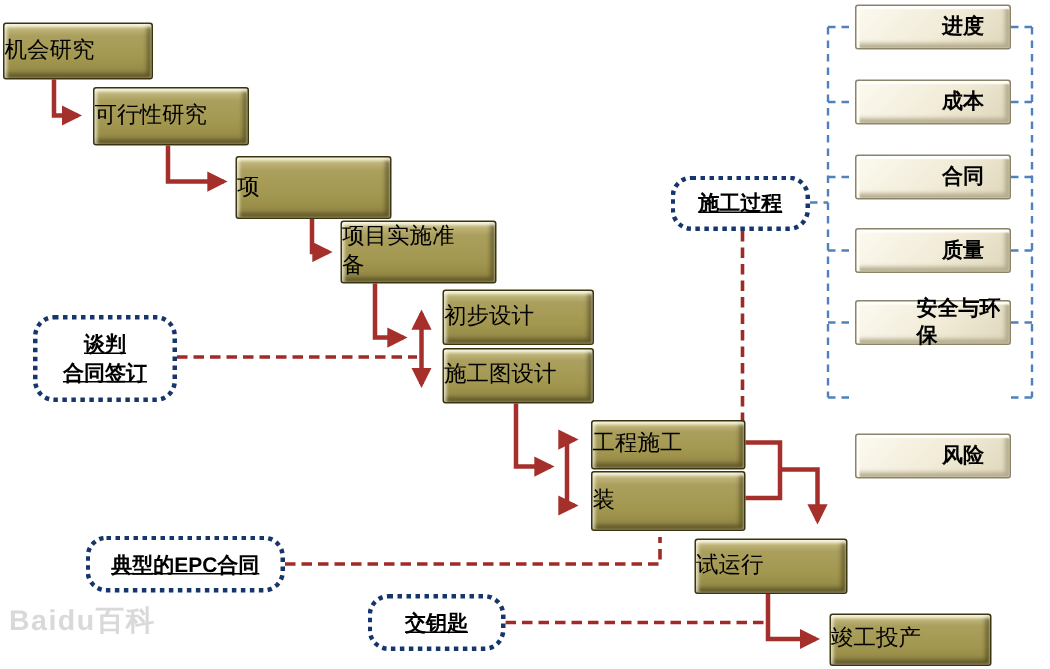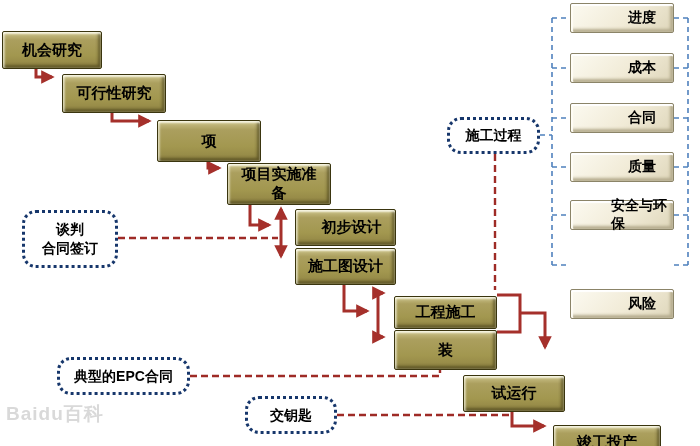--- a/index.html
+++ b/index.html
@@ -1,31 +1,31 @@
 <!DOCTYPE html>
 <html><head>
 <meta charset="utf-8">
 <style>
   html,body{margin:0;padding:0;background:#fff;}
   #stage{position:relative;width:700px;height:446px;background:#ffffff;overflow:hidden;
          font-family:"Liberation Sans","DejaVu Sans",sans-serif;}
-  .fbox{position:absolute;display:flex;flex-direction:column;align-items:center;justify-content:center;
+  .fbox{position:absolute;display:flex;flex-direction:column;align-items:flex-start;justify-content:center;
         background:linear-gradient(180deg,#cdc48c 0%,#ab9f5e 22%,#a2974f 65%,#8f8343 100%);
         border:1px solid #3a350f;border-radius:2px;
         box-shadow:inset 0 2px 2px rgba(255,255,244,.8), inset 2px 0 2px rgba(255,255,244,.5),
                    inset -3px -3px 3px rgba(45,40,8,.5);
-        color:#000;font-weight:bold;font-size:15px;line-height:1.25;text-align:center;box-sizing:border-box;margin-top:16px;}
+        color:#000;font-weight:normal;font-size:15px;line-height:1.25;text-align:center;box-sizing:border-box;}
   .cbox{position:absolute;display:flex;align-items:center;justify-content:center;
         background:linear-gradient(135deg,#fcfaf1 0%,#f1ebd7 55%,#ded6ba 100%);
         border:1px solid #8b8468;border-radius:2px;
         box-shadow:inset 0 2px 1px #ffffff, inset 2px 0 1px #fffdf5, inset -3px -3px 3px #b5ac8e;
         color:#000;font-weight:bold;font-size:14px;box-sizing:border-box;padding-left:40px;}
   .callout{position:absolute;display:flex;flex-direction:column;align-items:center;justify-content:center;
         background:#ffffff;border:3px dotted #16366b;border-radius:14px;
-        color:#000;font-weight:bold;font-size:14px;line-height:1.35;text-align:center;box-sizing:border-box;}
+        color:#000;font-weight:bold;font-size:14px;line-height:1.35;text-align:center;box-sizing:border-box;text-decoration:underline;}
   svg.wires{position:absolute;left:0;top:0;pointer-events:none;}
   .r{fill:none;stroke:#a5302b;stroke-width:3;}
   .rd{fill:none;stroke:#9e2b26;stroke-width:2.4;stroke-dasharray:7 4;}
   .bd{fill:none;stroke:#4f81bd;stroke-width:1.6;stroke-dasharray:5 4;}
   #watermark{position:absolute;left:6px;top:401px;font-size:19px;font-weight:bold;
         color:#d9d9d9;letter-spacing:1px;}
 </style>
 </head>
 <body>
 
@@ -71,21 +71,21 @@
       <div class="fbox" style="left: 62px; top: 58px; width: 104px; height: 39px;">
         <div>可行性研究</div>
       </div>
       <div class="fbox" style="left: 157px; top: 104px; width: 104px; height: 42px;">
         <div>项</div>
       </div>
       <div class="fbox" style="left: 227px; top: 147px; width: 104px; height: 42px;">
         <div>项目实施准</div>
         <div>备</div>
       </div>
-      <div class="fbox" style="left: 295px; top: 193px; width: 101px; height: 37px; padding-left: 12px;">
+      <div class="fbox" style="left: 295px; top: 193px; width: 101px; height: 37px;">
         <div>初步设计</div>
       </div>
       <div class="fbox" style="left: 295px; top: 232px; width: 101px; height: 37px;">
         <div>施工图设计</div>
       </div>
       <div class="fbox" style="left: 394px; top: 280px; width: 103px; height: 33px;">
         <div>工程施工</div>
       </div>
       <div class="fbox" style="left: 394px; top: 314px; width: 103px; height: 40px;">
         <div>装</div>

